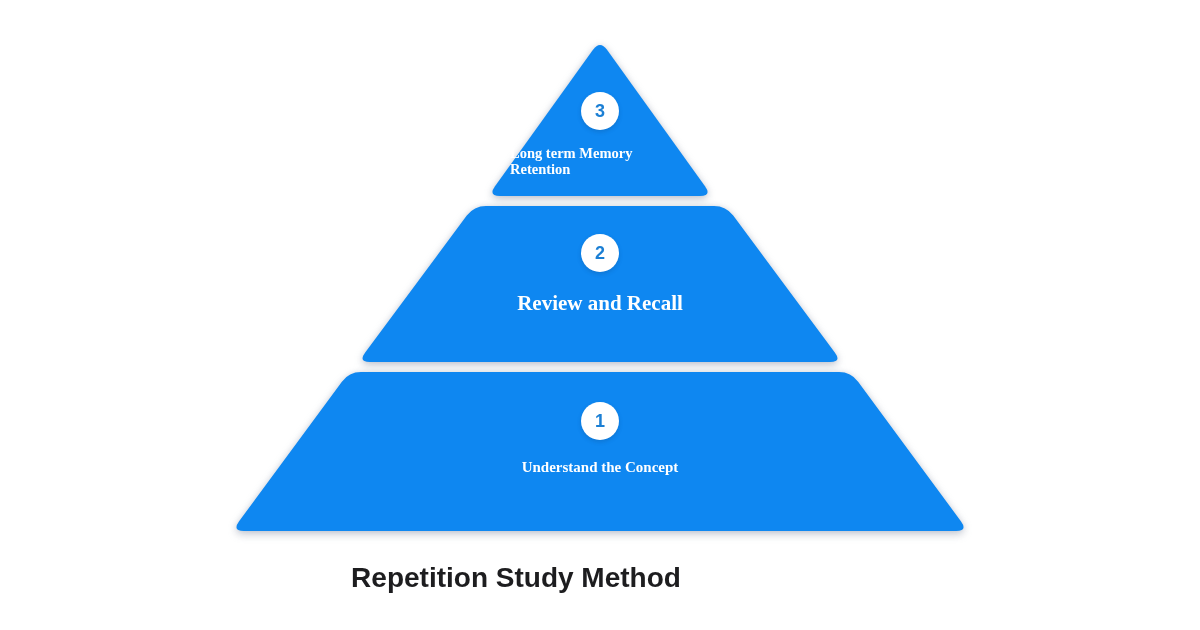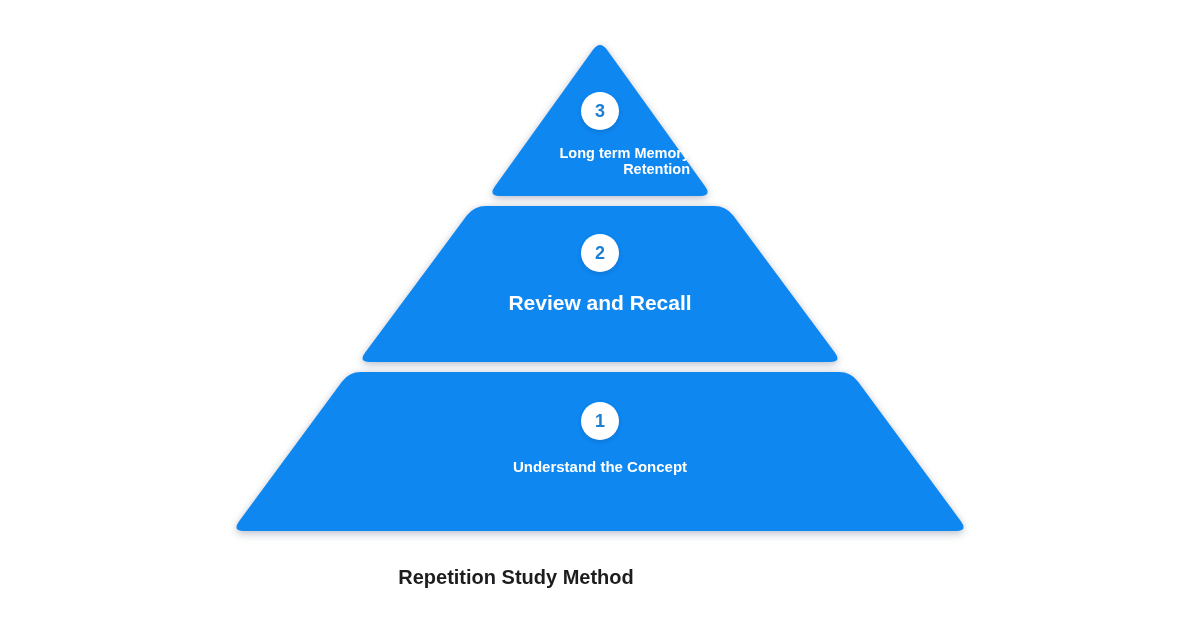--- a/index.html
+++ b/index.html
@@ -54,36 +54,37 @@
     position:absolute;
     left:0;
     width:1200px;
     display:flex;
     justify-content:center;
     pointer-events:none;
   }
   .level-label > div{
     color:var(--label-text);
     font-weight:700;
-    text-align:right;
+    text-align:left;
+    font-family:Liberation Serif, serif;
   }
   .label-3{top:145px;}
   .label-3 > div{font-size:14.5px;line-height:16px;max-width:180px;}
   .label-2{top:295px;}
   .label-2 > div{font-size:21px;line-height:16px;}
   .label-1{top:459px;}
   .label-1 > div{font-size:15px;line-height:16px;}
   .diagram-title{
     position:absolute;
     left:0;
     top:565px;
     width:1032px;
     text-align:center;
     color:var(--title-text);
-    font-size:20px;
+    font-size:28px;
     line-height:25px;
     font-weight:700;
   }
 </style>
 </head>
 <body>
 
 <div class="canvas">
 
   <svg class="pyramid-svg" viewBox="0 0 1200 630" aria-hidden="true">

